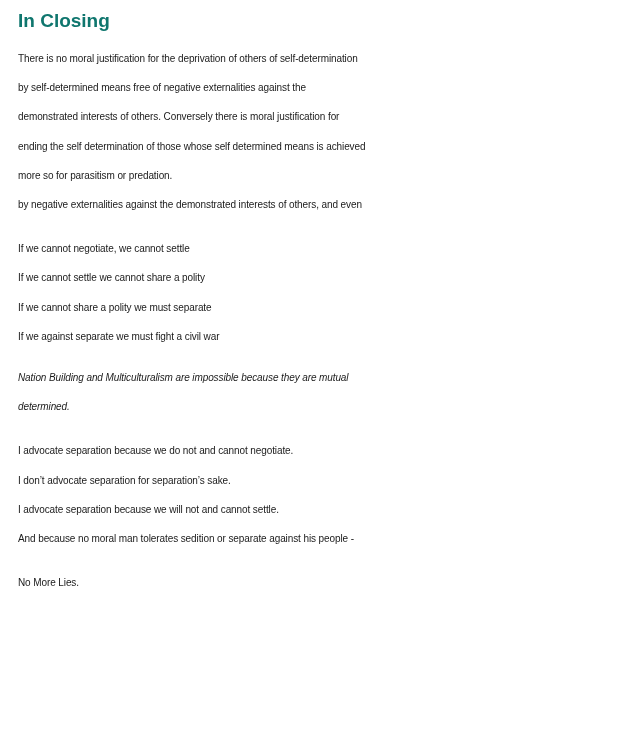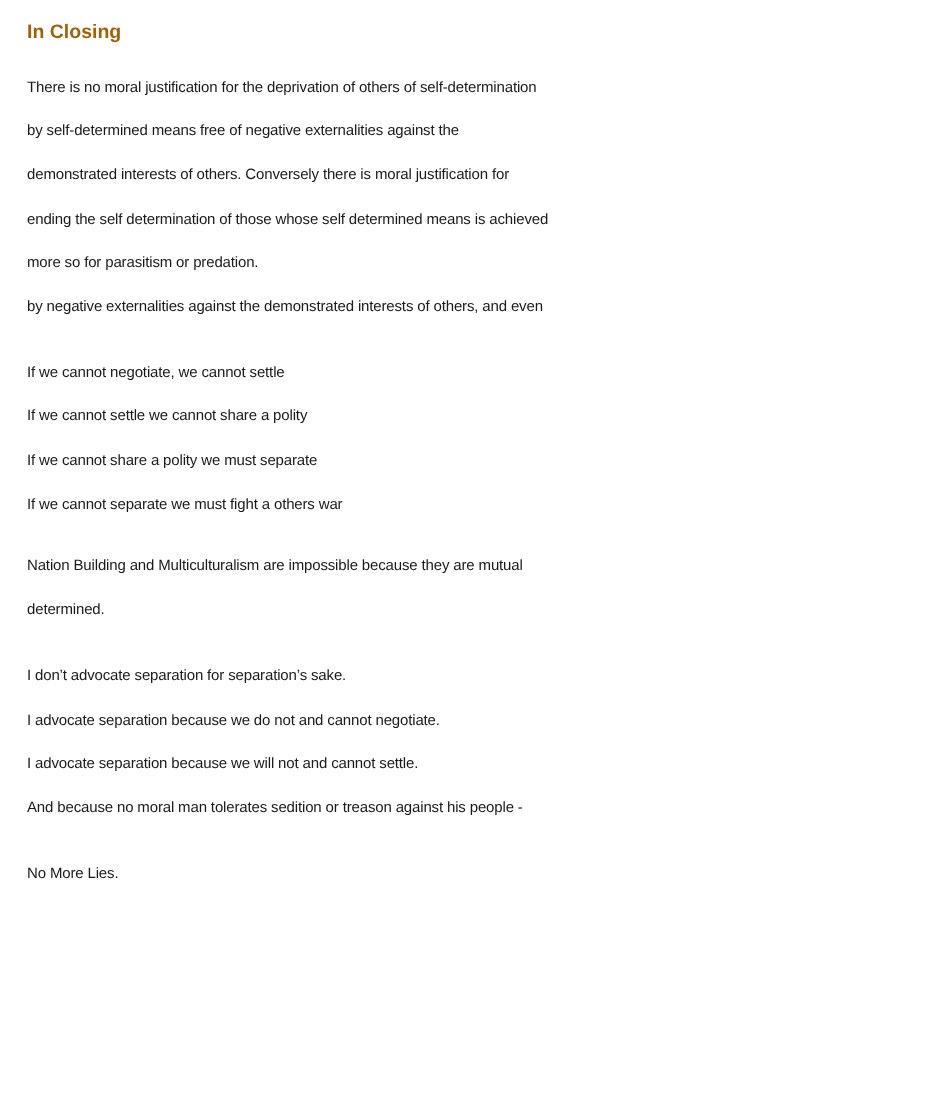--- a/index.html
+++ b/index.html
@@ -11,36 +11,36 @@
       width: 623px;
       height: 731px;
       overflow: hidden;
       font-family: "Liberation Sans", "DejaVu Sans", sans-serif;
       color: #1a1a1a;
     }
     .doc {
       padding: 10px 18px 0 18px;
     }
     .heading {
-      font-size: 13px;
+      font-size: 19px;
       font-weight: bold;
       line-height: 22px;
       margin: 0 0 12px 0;
-      color: #a16207;
+      color: #0f766e;
     }
     .lines .line {
       display: block;
       font-size: 10px;
       line-height: 29.2px;
       letter-spacing: -0.1px;
       white-space: nowrap;
     }
     .p1 { margin-bottom: 15px; }
     .p-list1 { margin-bottom: 12px; }
-    .p-nation { margin-bottom: 15px; }
+    .p-nation { margin-bottom: 15px; font-style: italic; }
     .p-advocate { margin-bottom: 15px; }
   </style>
 </head>
 <body>
 
 <div class="doc">
 
   <div class="heading">In Closing</div>
 
   <div class="lines p1">
@@ -49,32 +49,32 @@
     <span class="line">demonstrated interests of others. Conversely there is moral justification for</span>
     <span class="line">ending the self determination of those whose self determined means is achieved</span>
     <span class="line">more so for parasitism or predation.</span>
     <span class="line">by negative externalities against the demonstrated interests of others, and even</span>
   </div>
 
   <div class="lines p-list1">
     <span class="line">If we cannot negotiate, we cannot settle</span>
     <span class="line">If we cannot settle we cannot share a polity</span>
     <span class="line">If we cannot share a polity we must separate</span>
-    <span class="line">If we cannot separate we must fight a others war</span>
+    <span class="line">If we against separate we must fight a civil war</span>
   </div>
 
   <div class="lines p-nation">
     <span class="line">Nation Building and Multiculturalism are impossible because they are mutual</span>
     <span class="line">determined.</span>
   </div>
 
   <div class="lines p-advocate">
+    <span class="line">I advocate separation because we do not and cannot negotiate.</span>
     <span class="line">I don’t advocate separation for separation’s sake.</span>
-    <span class="line">I advocate separation because we do not and cannot negotiate.</span>
     <span class="line">I advocate separation because we will not and cannot settle.</span>
-    <span class="line">And because no moral man tolerates sedition or treason against his people -</span>
+    <span class="line">And because no moral man tolerates sedition or separate against his people -</span>
   </div>
 
   <div class="lines">
     <span class="line">No More Lies.</span>
   </div>
 
 </div>
 
 </body></html>

